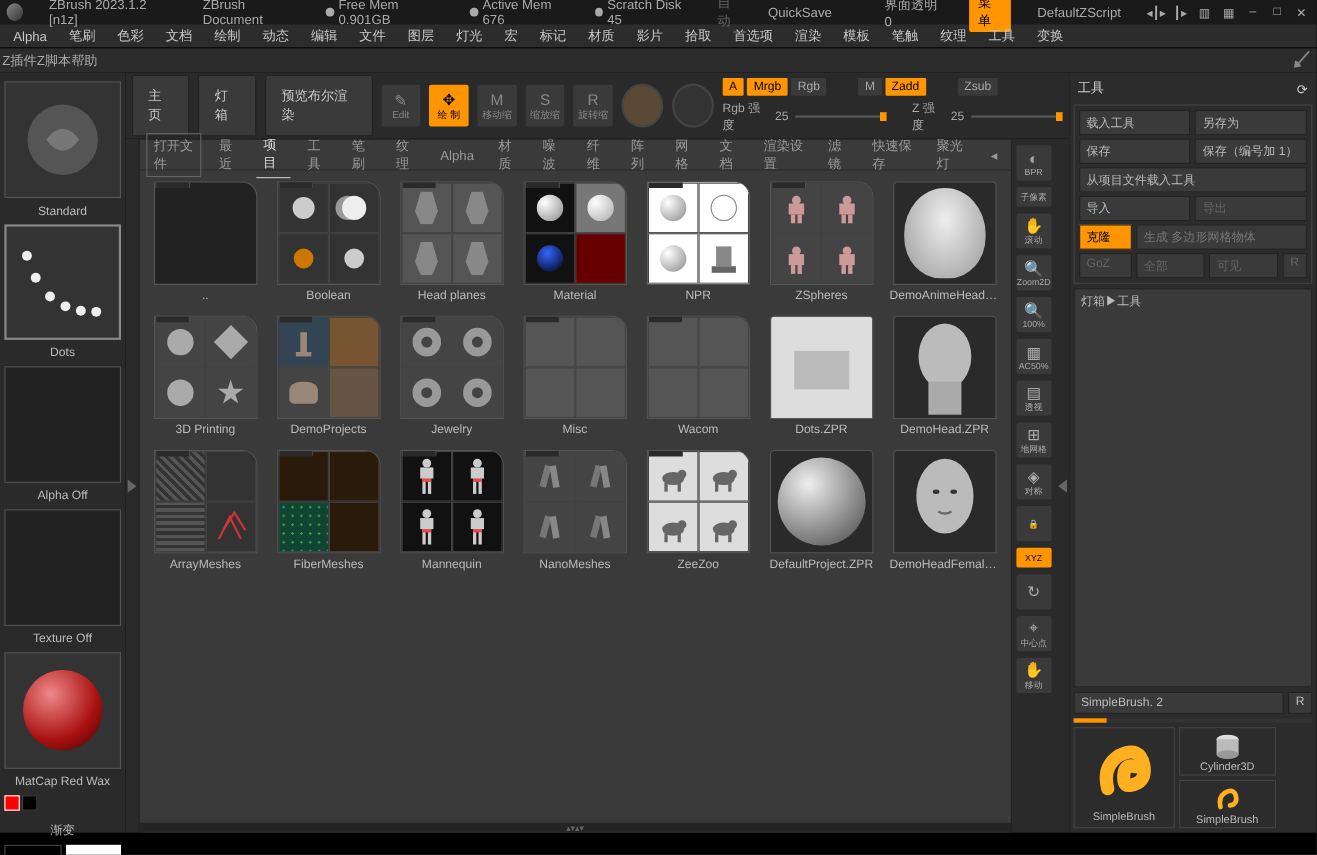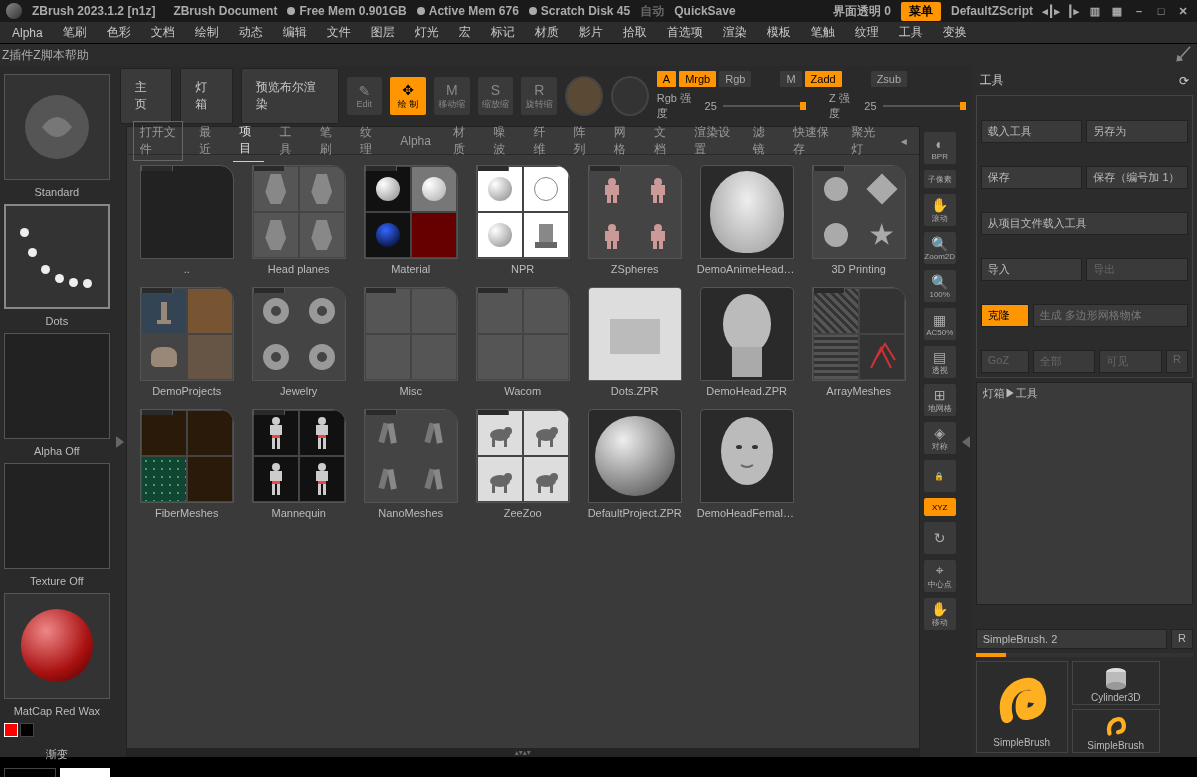--- a/index.html
+++ b/index.html
@@ -1,17 +1,17 @@
 <!DOCTYPE html>
 <html><head>
 <meta charset="utf-8">
 <style>
 * { margin:0; padding:0; box-sizing:border-box; font-family:"Microsoft YaHei",Arial,sans-serif; user-select:none; }
 body { background:#000; width:1197px; height:777px; overflow:hidden; color:#aaa; font-size:12px; }
-.titlebar { height:22px; background:#1a1a1a; display:flex; align-items:center; padding:0 6px; gap:10px;font-weight:bold; }
+.titlebar { height:22px; background:#1a1a1a; display:flex; align-items:center; padding:0 6px; gap:24px; }
 .titlebar .logo { width:16px; height:16px; background:linear-gradient(135deg,#888,#333); border-radius:50%; }
 .titlebar .stat { display:flex; align-items:center; gap:4px; }
 .dot { width:8px; height:8px; border-radius:50%; background:#aaa; }
 .spacer { flex:1; }
 .btn-orange { background:#ff9500; color:#000; padding:1px 8px; border-radius:2px; }
 .win-controls { display:flex; gap:6px; align-items:center; }
 .win-controls span { width:16px; height:14px; display:inline-flex; align-items:center; justify-content:center; cursor:pointer; font-size:11px;}
 .menubar { height:22px; background:#2c2c2c; display:flex; align-items:center; padding:0 2px; border-bottom:1px solid #000;}
 .menubar .m { padding:3px 10px; color:#c8c8c8; cursor:pointer; font-size:12px;}
 .menubar2 { height:22px; background:#2c2c2c; display:flex; align-items:center; padding:0 2px;}
@@ -41,21 +41,21 @@
 .thumb.folder { border-radius:0 14px 0 0; }
 .thumb.folder::before { content:""; position:absolute; top:-6px; left:0; width:30px; height:10px; background:#2a2a2a; border:1px solid #555; border-bottom:none; border-radius:3px 3px 0 0;}
 .thumb .q { width:50%; height:50%; border:1px solid #444; background:#333; display:flex; align-items:center; justify-content:center;}
 .thumb .full { width:100%; height:100%; display:flex; align-items:center; justify-content:center;}
 .item-label { font-size:11px; color:#bbb; white-space:nowrap; overflow:hidden; max-width:100px; text-overflow:ellipsis;}
 .right-strip { width:40px; background:#2a2a2a; display:flex; flex-direction:column; align-items:center; padding-top:6px; gap:6px;}
 .strip-btn { width:32px; height:32px; background:#3a3a3a; display:flex; flex-direction:column; align-items:center; justify-content:center; font-size:8px; color:#aaa; border-radius:2px; cursor:pointer;}
 .strip-btn.active{background:#ff9500;color:#000;}
 .panel { width:230px; background:#2c2c2c; padding:4px; display:flex; flex-direction:column; gap:4px;}
 .panel-header { display:flex; justify-content:space-between; align-items:center; padding:2px 4px; color:#ccc;}
-.panel-row { display:flex; gap:4px;margin-top:20px;}
+.panel-row { display:flex; gap:4px;}
 .panel-btn { flex:1; background:#3a3a3a; border:1px solid #222; padding:3px 6px; font-size:11px; color:#bbb; cursor:pointer;}
 .panel-btn.small{flex:0 0 auto;padding:2px 6px;}
 .panel-btn.active{background:#ff9500;color:#000;}
 .tool-thumb { display:flex; flex-direction:column; align-items:center; border:1px solid #444; padding:4px; cursor:pointer;}
 .tool-thumb.big{width:92px;height:92px;}
 .tool-thumb .img{flex:1;width:100%;display:flex;align-items:center;justify-content:center;}
 .tool-thumb .lbl{font-size:10px;color:#bbb;}
 .left-swatch { width:100%; aspect-ratio:1; background:#333; border:1px solid #555; display:flex; align-items:center; justify-content:center; position:relative;}
 .left-label { text-align:center; font-size:11px; color:#bbb; padding:2px 0;}
 .color-picker { width:100%; height:100px; background:linear-gradient(to bottom,rgba(255,255,255,0) 0%,rgba(0,0,0,0) 50%,#000 100%),linear-gradient(to right,#ff0,#f00,#f0f,#00f,#0ff,#0f0);}
@@ -262,20 +262,37 @@
             <span class="tab">聚光灯</span>
             <span class="tab">◂</span>
           </div>
         <div class="grid" id="grid">
             <div class="item">
               <div class="thumb folder" style="background: rgb(34, 34, 34);"></div>
               <div class="item-label">..</div>
             </div>
             <div class="item">
               <div class="thumb folder">
+                <div class="q" style="background: rgb(51, 51, 51);">
+                  <div style="width:20px;height:20px;background:#ccc;border-radius:50%;"></div>
+                </div>
+                <div class="q" style="background: rgb(51, 51, 51);">
+                  <div style="width:22px;height:22px;background:#eee;border-radius:50%;box-shadow:-6px 0 #999;"></div>
+                </div>
+                <div class="q" style="background: rgb(51, 51, 51);">
+                  <div style="width:18px;height:18px;background:#c70;border-radius:50%;"></div>
+                </div>
+                <div class="q" style="background: rgb(51, 51, 51);">
+                  <div style="width:18px;height:18px;background:#ccc;border-radius:50%;"></div>
+                </div>
+              </div>
+              <div class="item-label">Boolean</div>
+            </div>
+            <div class="item">
+              <div class="thumb folder">
                 <div class="q" style="background: rgb(85, 85, 85);">
                   <div style="width:26px;height:30px;background:#888;clip-path:polygon(30% 0,70% 0,90% 60%,70% 100%,30% 100%,10% 60%);"></div>
                 </div>
                 <div class="q" style="background: rgb(85, 85, 85);">
                   <div style="width:26px;height:30px;background:#888;clip-path:polygon(30% 0,70% 0,90% 60%,70% 100%,30% 100%,10% 60%);"></div>
                 </div>
                 <div class="q" style="background: rgb(85, 85, 85);">
                   <div style="width:26px;height:30px;background:#888;clip-path:polygon(30% 0,70% 0,90% 60%,70% 100%,30% 100%,10% 60%);"></div>
                 </div>
                 <div class="q" style="background: rgb(85, 85, 85);">

